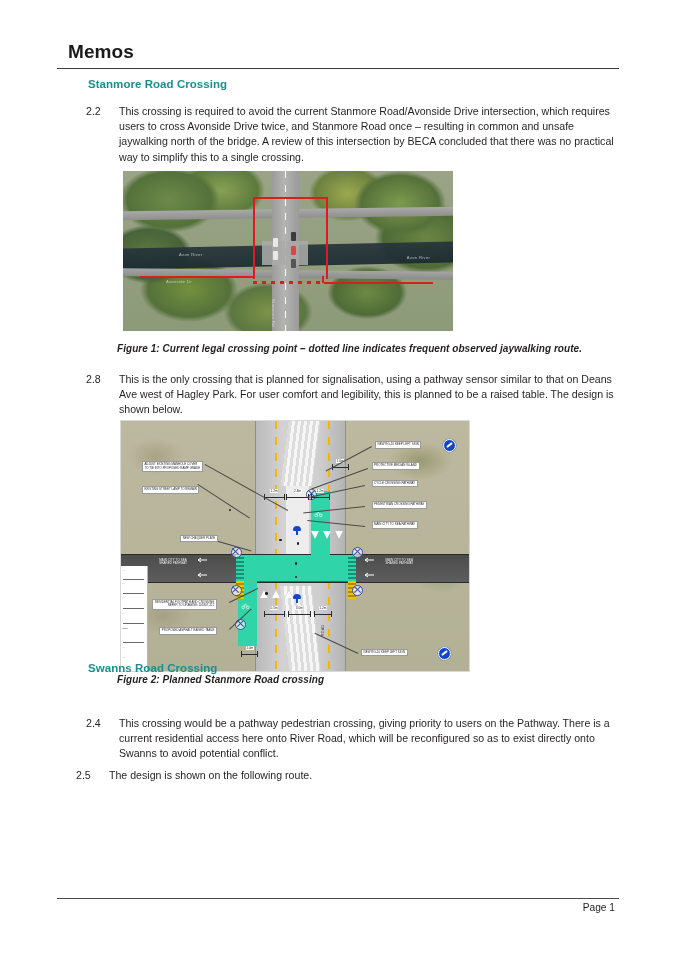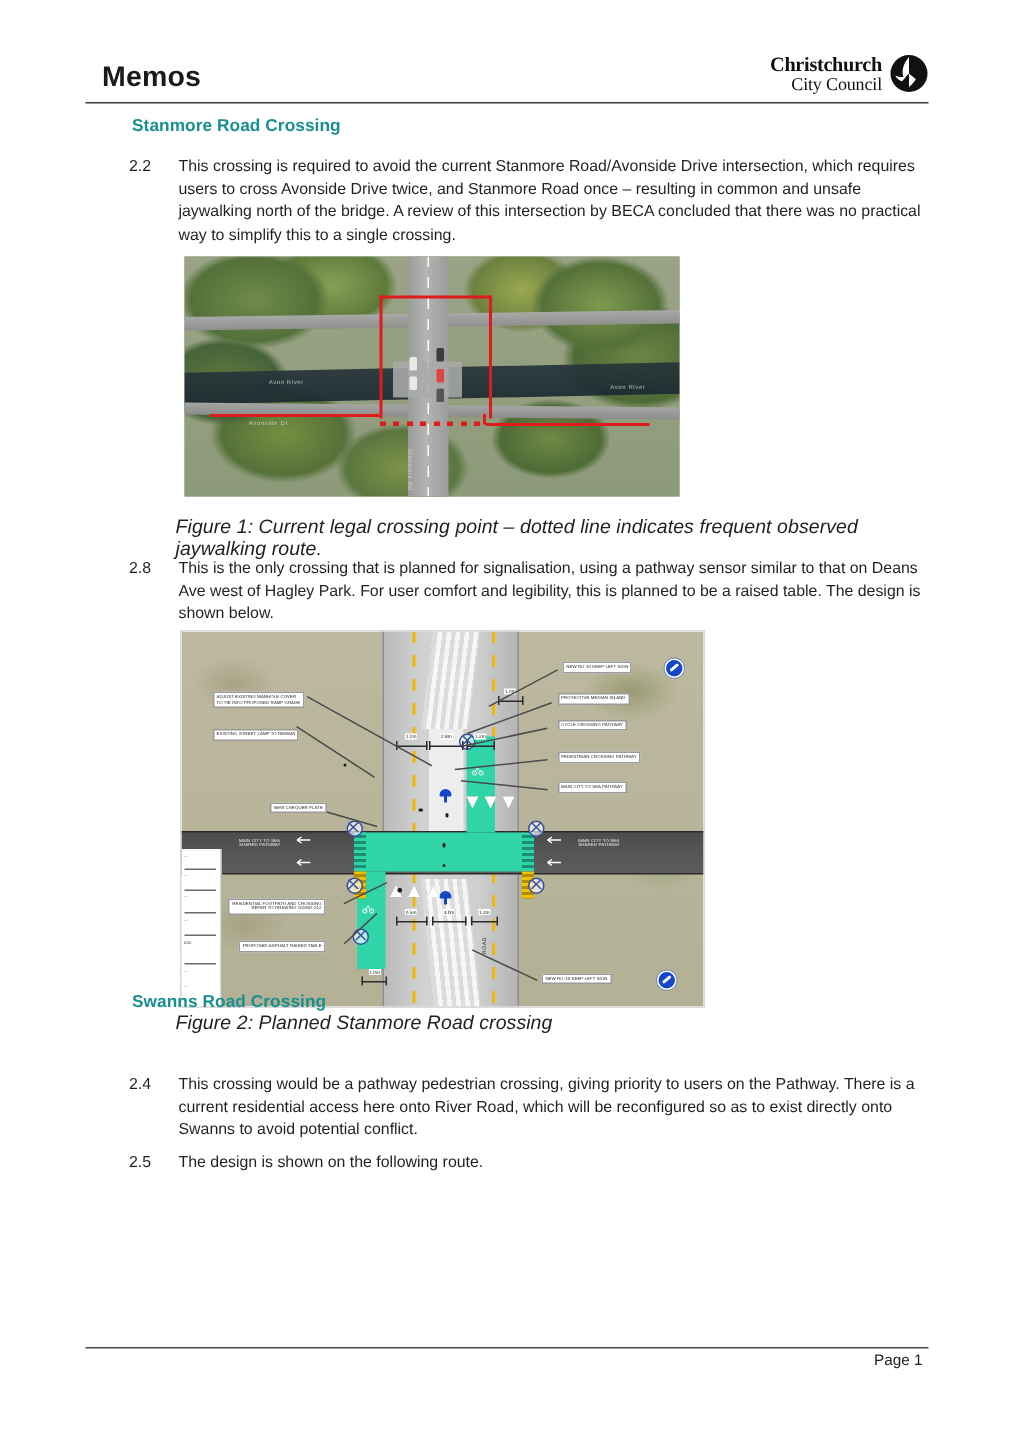--- a/index.html
+++ b/index.html
@@ -51,25 +51,25 @@
 
   .para{
     position:absolute;display:flex;align-items:flex-start;
     font-size:10.6px;line-height:15.2px;color:#231f20;justify-content:space-between;
   }
   .para .num{width:33px;flex:0 0 33px;}
   .para .txt{width:495px;text-align:left;}
   .p22{left:29px;top:26px;width:528px;}
   .p23{left:29px;top:294px;width:528px;}
   .p24{left:29px;top:638px;width:528px;}
-  .p25{left:29px;top:690px;width:528px;}
+  .p25{left:19px;top:690px;width:528px;}
 
   .caption{
     position:absolute;
-    font-size:13px;font-weight:normal;font-style:italic;color:#231f20;
+    font-size:10px;font-weight:bold;font-style:italic;color:#231f20;
     letter-spacing:.05px;
   }
   .cap1{left:60px;top:265px;}
   .cap2{left:60px;top:596px;}
 
   
   .fig1{
     position:absolute;left:66px;top:93px;width:330px;height:160px;
     overflow:hidden;background:#6c7a52;
   }
@@ -203,32 +203,20 @@
     font-size:10.2px;color:#231f20;}
 </style>
 </head>
 <body>
 
 <div class="page">
 
   <div class="header">
     <div class="header-title">Memos</div>
 
-    <div class="logo">
-      <div class="logo-words">
-        <span class="logo-l1">Christchurch</span>
-        <span class="logo-l2">City Council</span>
-      </div>
-      <svg class="logo-mark" viewBox="0 0 40 40">
-        <circle cx="20" cy="20" r="19" fill="#111"></circle>
-        <path d="M20 3 C13 11 12 19 15 25 L20 20 Z" fill="#fff"></path>
-        <path d="M20 20 L27 26 C24 31 20 34 20 34 Z" fill="#fff"></path>
-        <path d="M6 22 C10 24 14 24 17 23 L13 28 C10 27 7 25 6 22 Z" fill="#fff"></path>
-      </svg>
-    </div>
   </div>
   <div class="header-rule"></div>
 
   <div class="content">
 
     <h2 class="section sec-stanmore">Stanmore Road Crossing</h2>
 
     <div class="para p22">
       <span class="num">2.2</span>
       <span class="txt">This crossing is required to avoid the current Stanmore Road/Avonside Drive intersection, which requires users to cross Avonside Drive twice, and Stanmore Road once – resulting in common and unsafe jaywalking north of the bridge.  A review of this intersection by BECA concluded that there was no practical way to simplify this to a single crossing.</span>

